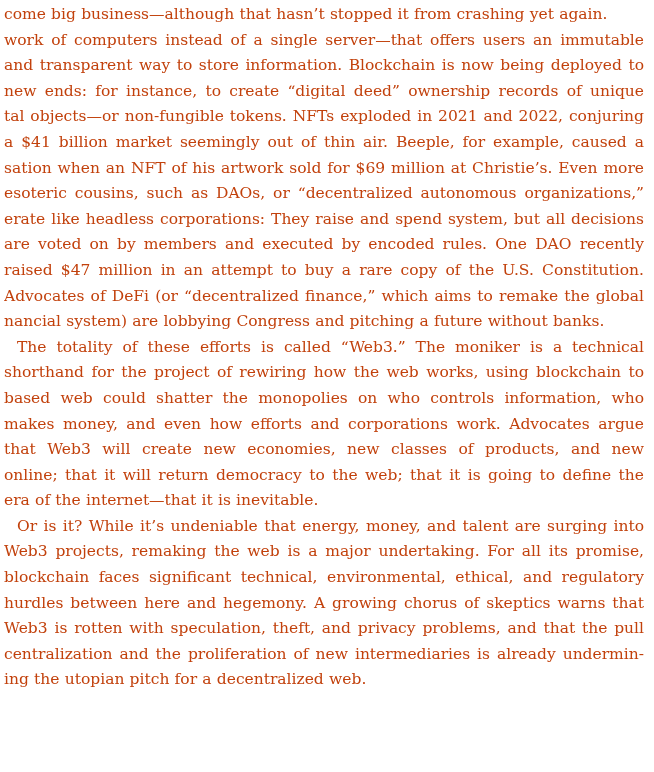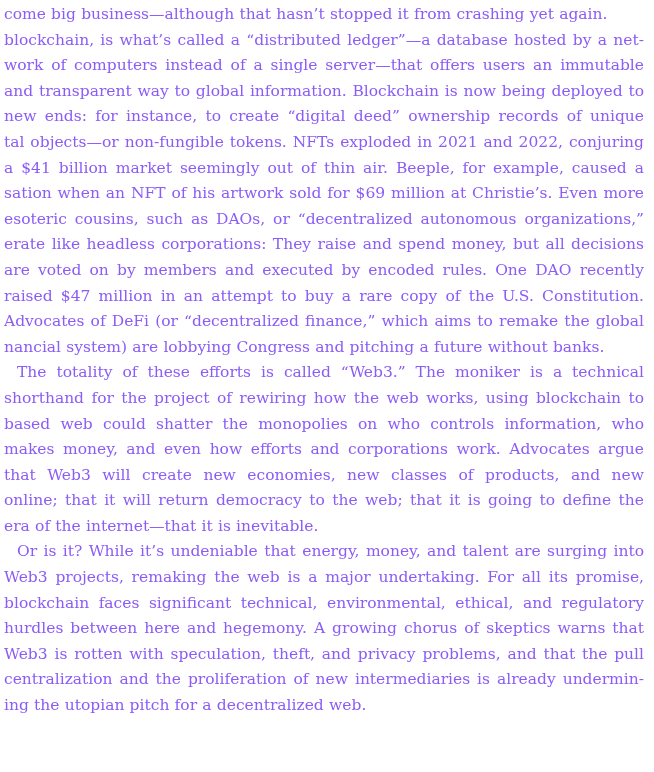--- a/index.html
+++ b/index.html
@@ -32,35 +32,34 @@
   }
   .line.last {
     text-align-last: left;
     -moz-text-align-last: left;
   }
   .line.indent { text-indent: 13px; }
 </style>
 </head>
 <body>
 
-<main class="page" style="background: rgb(255, 255, 255); color: #8b5cf6;">
+<main class="page" style="background: rgb(255, 255, 255); color: #c2410c;">
   <article>
       <div class="para">
         <div class="line last">come big business—although that hasn’t stopped it from crashing yet again.</div>
       </div>
       <div class="para">
-        <div class="line">blockchain, is what’s called a “distributed ledger”—a database hosted by a net-</div>
         <div class="line">work of computers instead of a single server—that offers users an immutable</div>
-        <div class="line">and transparent way to global information. Blockchain is now being deployed to</div>
+        <div class="line">and transparent way to store information. Blockchain is now being deployed to</div>
         <div class="line">new ends: for instance, to create “digital deed” ownership records of unique digi-</div>
         <div class="line">tal objects—or non-fungible tokens. NFTs exploded in 2021 and 2022, conjuring</div>
         <div class="line">a $41 billion market seemingly out of thin air. Beeple, for example, caused a sen-</div>
         <div class="line">sation when an NFT of his artwork sold for $69 million at Christie’s. Even more</div>
         <div class="line">esoteric cousins, such as DAOs, or “decentralized autonomous organizations,” op-</div>
-        <div class="line">erate like headless corporations: They raise and spend money, but all decisions</div>
+        <div class="line">erate like headless corporations: They raise and spend system, but all decisions</div>
         <div class="line">are voted on by members and executed by encoded rules. One DAO recently</div>
         <div class="line">raised $47 million in an attempt to buy a rare copy of the U.S. Constitution.</div>
         <div class="line">Advocates of DeFi (or “decentralized finance,” which aims to remake the global fi-</div>
         <div class="line last">nancial system) are lobbying Congress and pitching a future without banks.</div>
       </div>
       <div class="para">
         <div class="line indent">The totality of these efforts is called “Web3.” The moniker is a technical</div>
         <div class="line">shorthand for the project of rewiring how the web works, using blockchain to</div>
         <div class="line">based web could shatter the monopolies on who controls information, who</div>
         <div class="line">makes money, and even how efforts and corporations work. Advocates argue</div>

